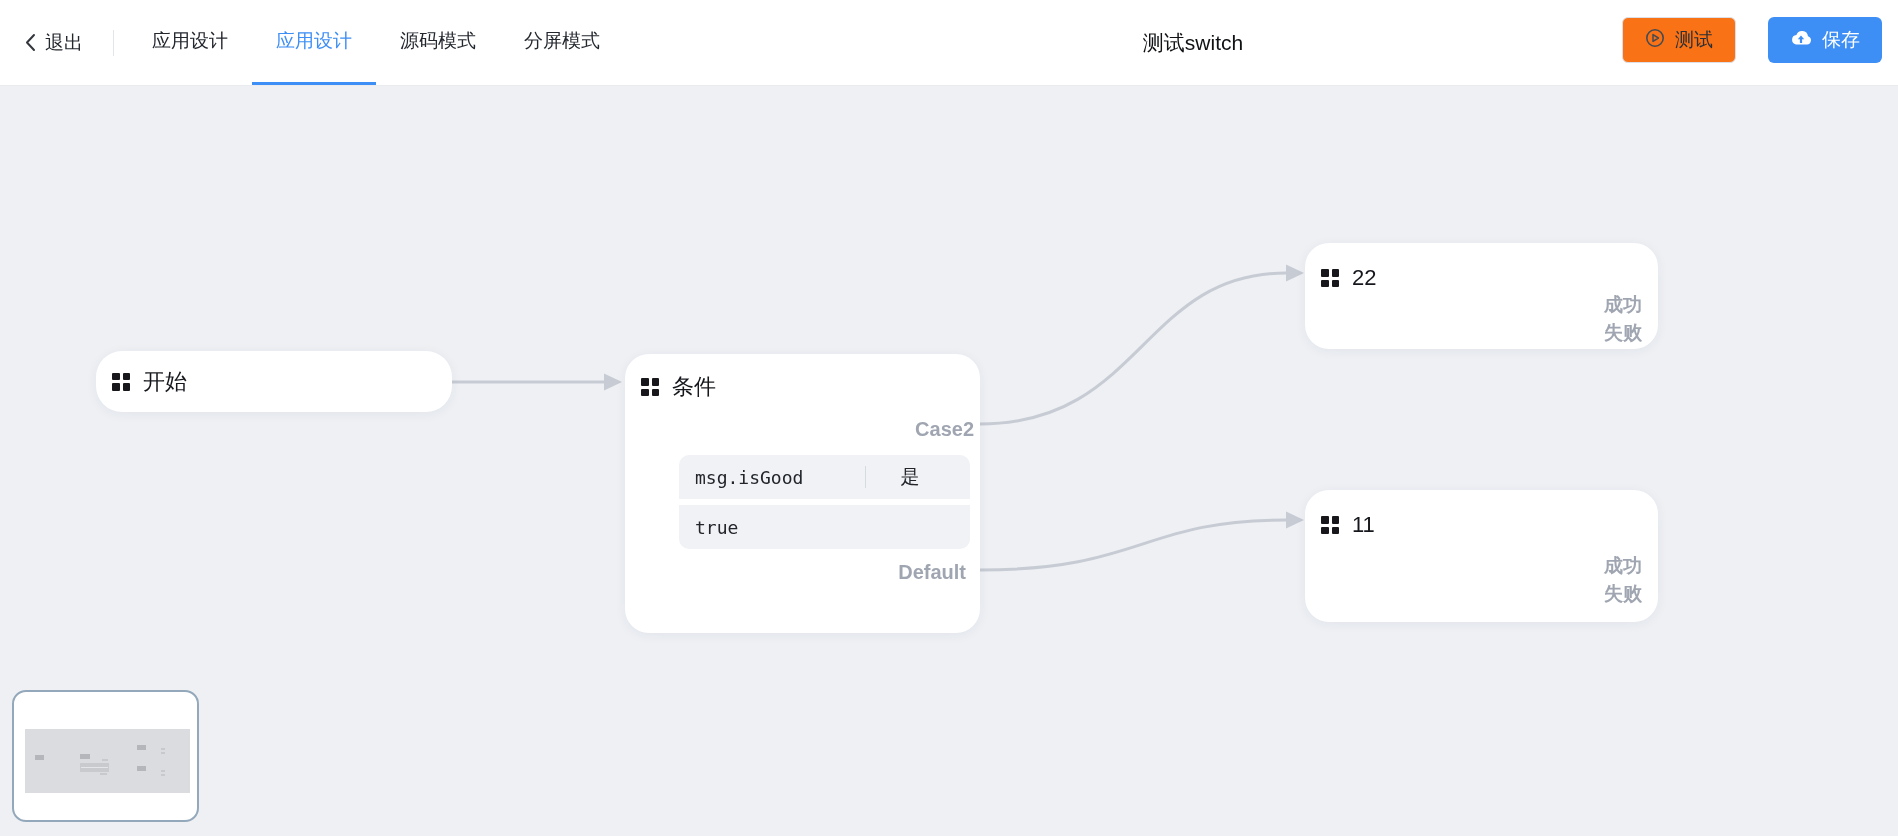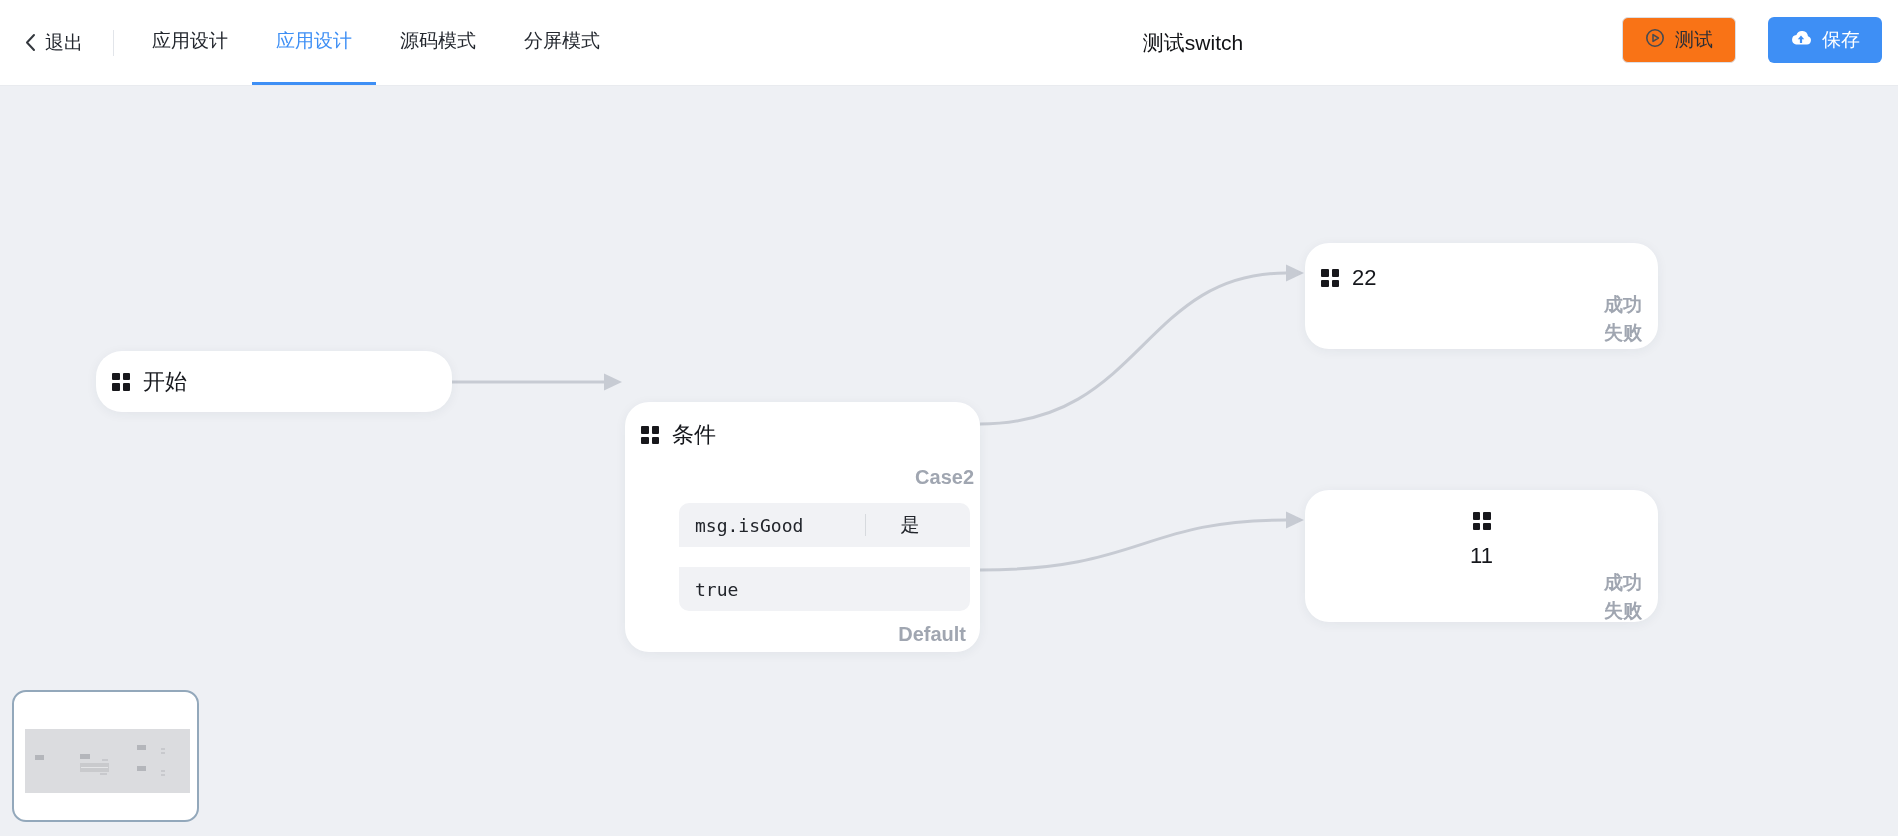--- a/index.html
+++ b/index.html
@@ -38,23 +38,23 @@
   .node-label { font-size:22px; color:#15171c; }
   .grid-icon { width:18px; height:18px; display:grid; flex:0 0 18px;
     grid-template-columns:1fr 1fr; grid-template-rows:1fr 1fr; gap:3px; }
   .grid-icon span { background:#18181c; border-radius:1px; }
   .port-label { text-align:right; font-size:20px; font-weight:bold;
     color:var(--port-label,#a0a6b1); cursor:crosshair; }
 
   .node-start { left:96px; top:265px; width:356px; height:61px;
     border-radius:26px; display:flex; align-items:center; }
 
-  .node-cond { left:625px; top:268px; width:355px; height:250px; padding-top:18px;margin-top:48px; }
+  .node-cond { left:625px; top:268px; width:355px; height:279px; padding-top:18px; }
   .node-cond .port-case { margin-top:16px; padding-right:6px; }
-  .rules { margin:14px 10px 0; display:flex; flex-direction:column; gap:20px;padding-left:44px; }
+  .rules { margin:14px 10px 0; display:flex; flex-direction:column; gap:6px;padding-left:44px; }
   .rule-row { height:44px; background:#f1f2f5; display:flex; align-items:center;
     padding:0 16px; font-family:"DejaVu Sans Mono", monospace; font-size:18px;
     color:#22252b; }
   .rule-row:first-child { border-radius:10px 10px 0 0; }
   .rule-row:last-child  { border-radius:0 0 10px 10px; }
   .rule-field { flex:1; }
   .rule-vdivider { width:1px; height:22px; background:#d7dade; }
   .rule-op { width:88px; text-align:center;
     font-family:"Liberation Sans", sans-serif; font-size:19px; }
   .node-cond .port-default { margin-top:12px; padding-right:14px; }
@@ -184,21 +184,21 @@
       </span>
       <span class="node-label">22</span>
     </div>
     <div class="out-ports">
       <div class="port-label">成功</div>
       <div class="port-label">失败</div>
     </div>
   </div>
 
   <div class="node node-out node-11">
-    <div class="node-header" style="padding:0;flex-direction:column;">
+    <div class="node-header" style="padding:0;">
       <span class="grid-icon">
         <span></span>
           <span></span>
           <span></span>
           <span></span>
       </span>
       <span class="node-label">11</span>
     </div>
     <div class="out-ports">
       <div class="port-label">成功</div>

